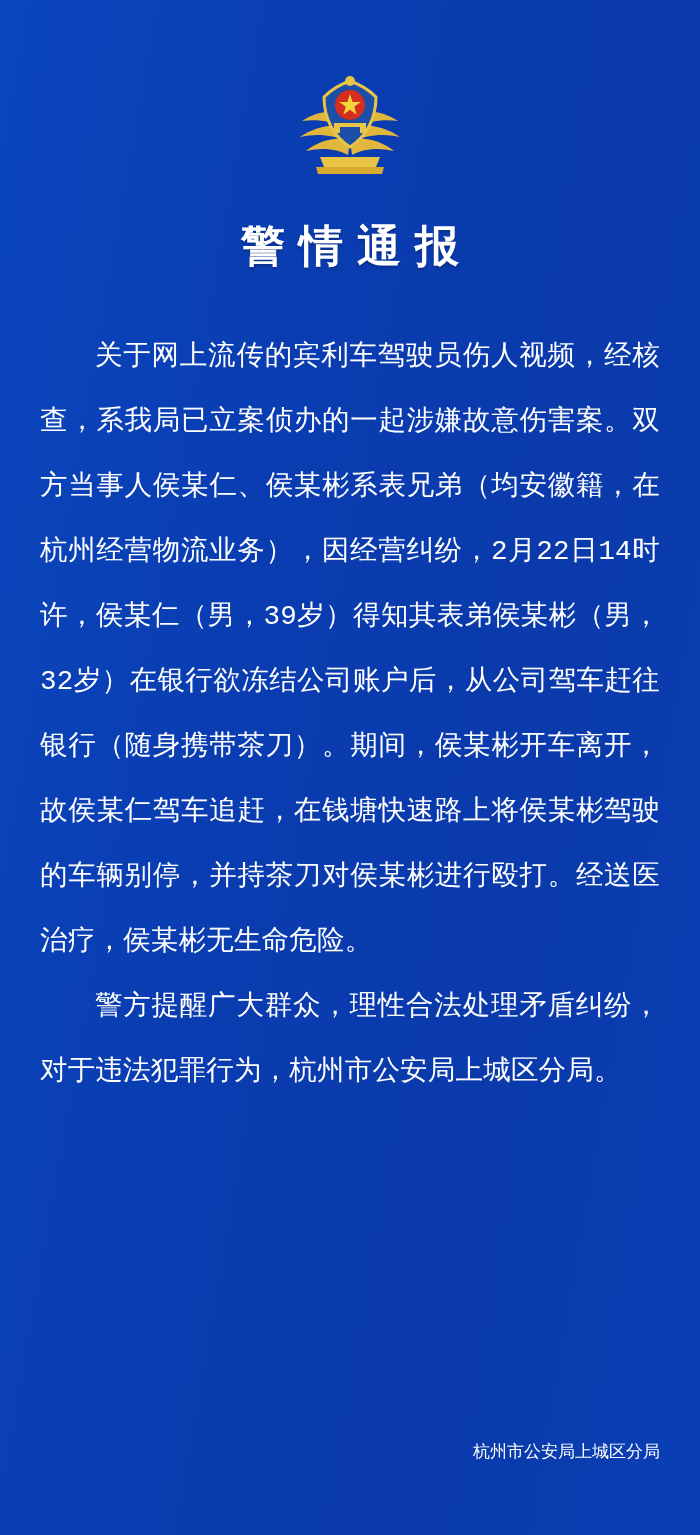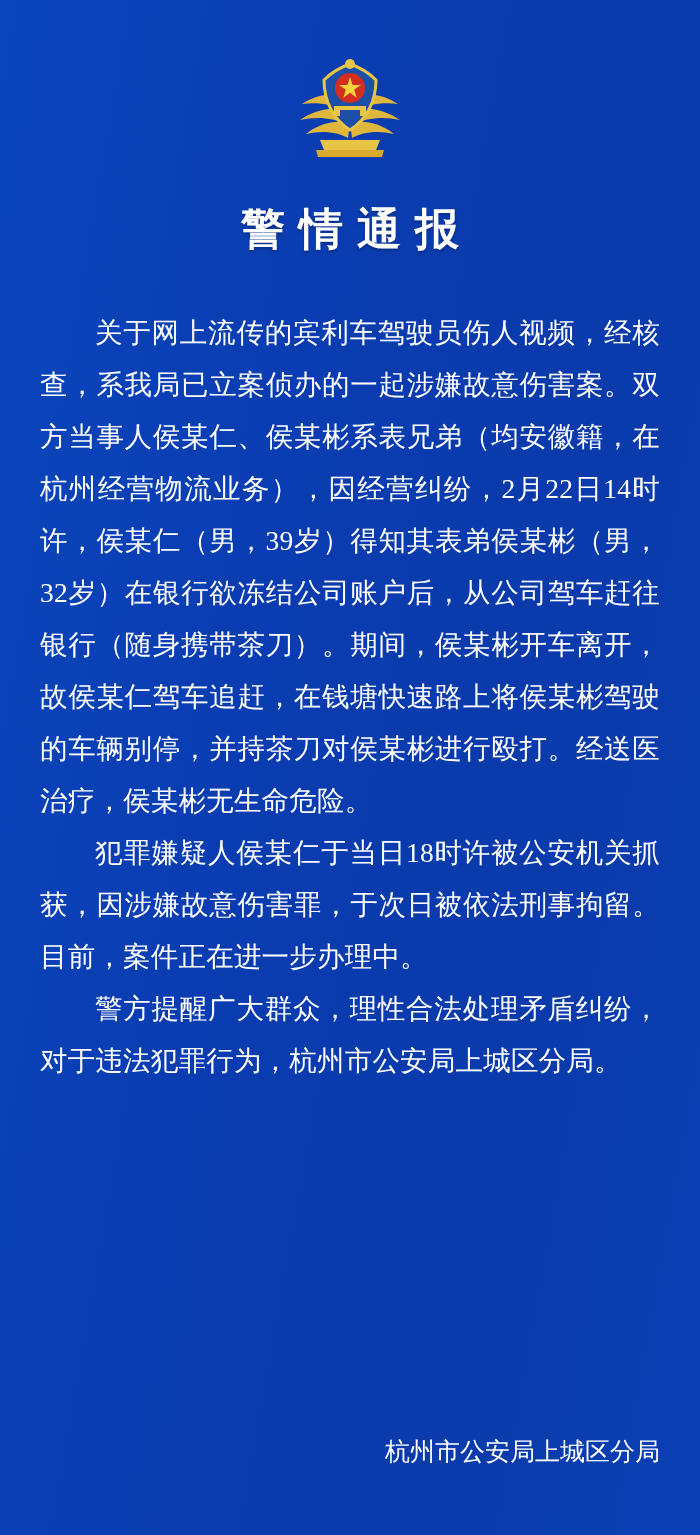--- a/index.html
+++ b/index.html
@@ -13,21 +13,21 @@
     font-family: "Liberation Serif", "DejaVu Serif", serif;
     color: #ffffff;
     overflow: hidden;
   }
   .page {
     position: relative;
     width: 700px;
     height: 1535px;
     background: linear-gradient(100deg, #0b46bd 0%, #0a3db2 35%, #0a3aab 70%, #0a3fb4 100%);
     box-sizing: border-box;
-    padding: 0 40px;
+    padding: 17px 40px;
   }
   .emblem-wrap {
     padding-top: 58px;
     display: flex;
     justify-content: center;
     align-items: center;
   }
   .emblem {
     width: 120px;
     height: 108px;
@@ -38,35 +38,36 @@
     text-align: center;
     font-size: 44px;
     letter-spacing: 14px;
     font-weight: bold;
     text-indent: 14px;
     text-shadow: 0 2px 3px rgba(0,0,0,0.25);
   }
   .body-text {
     margin-top: 48px;
     font-size: 27.5px;
-    line-height: 52px;
+    line-height: 65px;
     text-align: justify;
     text-justify: inter-ideograph;
     letter-spacing: 0.2px;
+    font-family: Liberation Mono, monospace;
   }
   .body-text p {
     margin: 0;
     text-indent: 2em;
   }
   .signature {
     position: absolute;
     right: 40px;
     bottom: 58px;
     text-align: right;
-    font-size: 25px;
+    font-size: 17px;
     line-height: 50px;
   }
   .sig-line {
     display: block;
   }
 </style>
 </head>
 <body>
 
 <div class="page">
@@ -97,21 +98,20 @@
 
         <circle cx="60" cy="6" r="5" fill="#e8c547"></circle>
       </svg>
     </div>
   </div>
 
   <div class="doc-title">警情通报</div>
 
   <div class="body-text">
     <p>关于网上流传的宾利车驾驶员伤人视频，经核查，系我局已立案侦办的一起涉嫌故意伤害案。双方当事人侯某仁、侯某彬系表兄弟（均安徽籍，在杭州经营物流业务），因经营纠纷，2月22日14时许，侯某仁（男，39岁）得知其表弟侯某彬（男，32岁）在银行欲冻结公司账户后，从公司驾车赶往银行（随身携带茶刀）。期间，侯某彬开车离开，故侯某仁驾车追赶，在钱塘快速路上将侯某彬驾驶的车辆别停，并持茶刀对侯某彬进行殴打。经送医治疗，侯某彬无生命危险。</p>
-    <p>犯罪嫌疑人侯某仁于当日18时许被公安机关抓获，因涉嫌故意伤害罪，于次日被依法刑事拘留。目前，案件正在进一步办理中。</p>
     <p>警方提醒广大群众，理性合法处理矛盾纠纷，对于违法犯罪行为，杭州市公安局上城区分局。</p>
   </div>
 
   <div class="signature">
     <span class="sig-line">杭州市公安局上城区分局</span>
   </div>
 
 </div>
 
 </body></html>

